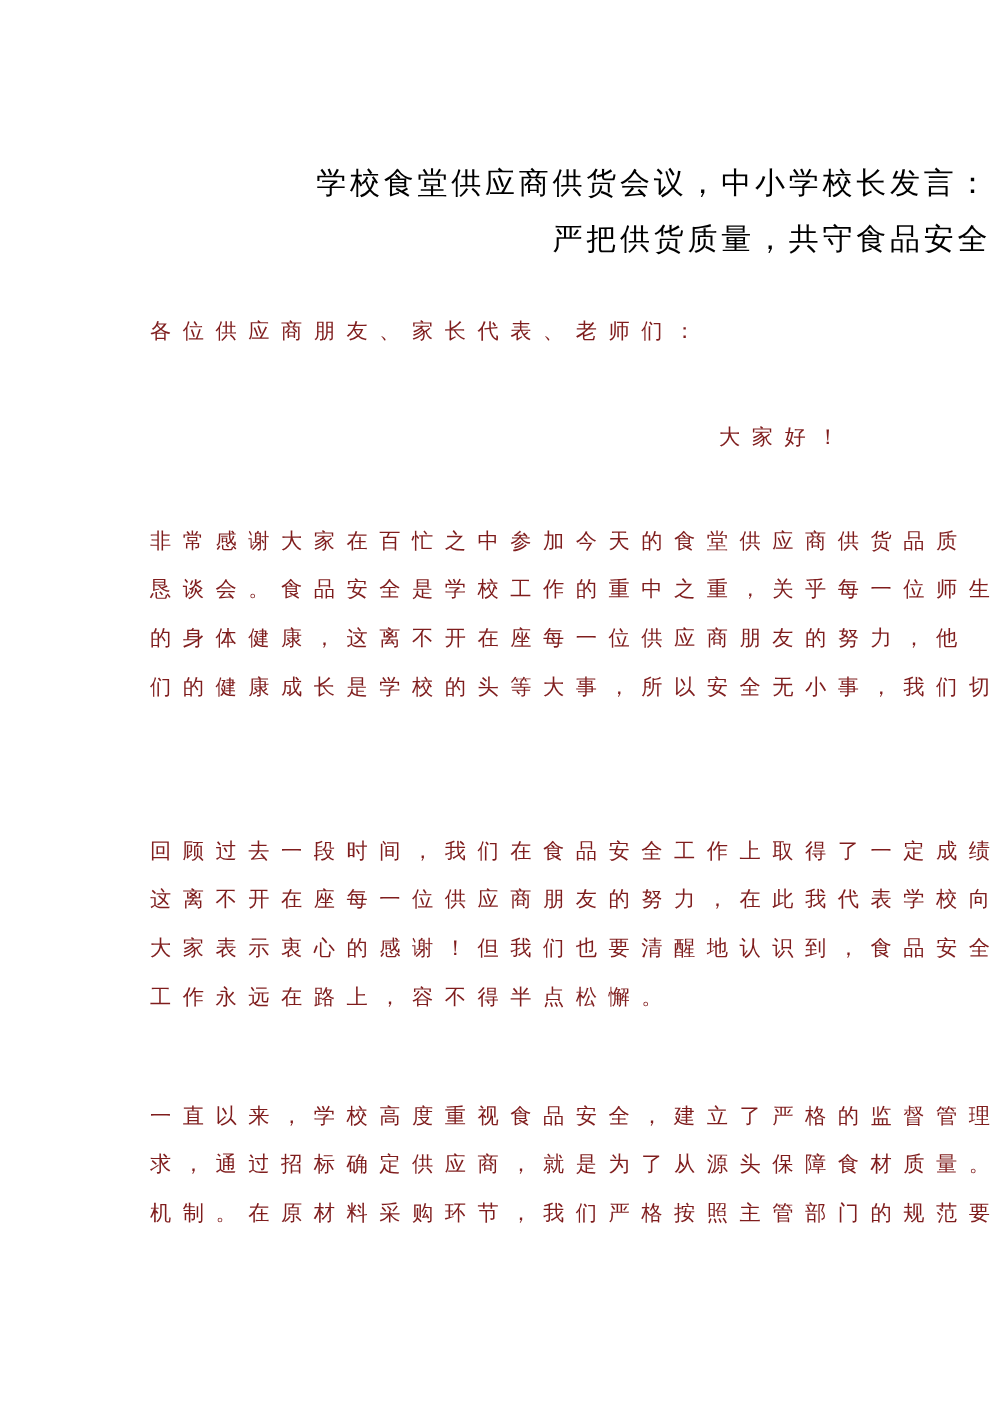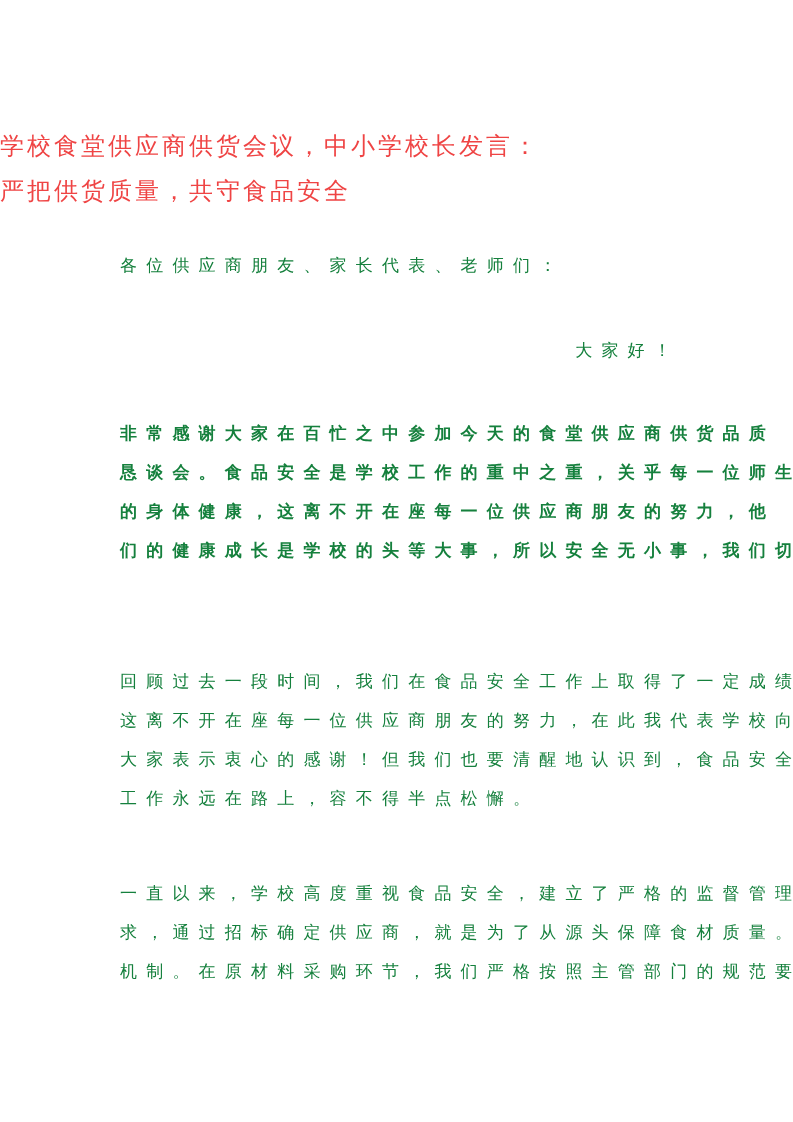--- a/index.html
+++ b/index.html
@@ -1,49 +1,49 @@
 <!DOCTYPE html>
 <html><head>
   <meta charset="utf-8">
   <style>
     html, body { margin: 0; padding: 0; background: #ffffff; }
     body { width: 793px; height: 1122px; position: relative; overflow: hidden; }
     .page { position: absolute; left: 0; top: 0; width: 793px; height: 1122px; background: #fff; }
     .title {
-      position: absolute; left: 0; width: 793px; text-align: left;
+      position: absolute; left: 0; width: 793px; text-align: right;
       font-family: "DejaVu Serif", "Liberation Serif", serif;
-      font-size: 24px; color: #ef4444; letter-spacing: 3px; line-height: 32px;
+      font-size: 24px; color: #000000; letter-spacing: 3px; line-height: 32px;
       white-space: nowrap;
     }
     .t1 { top: 130px; }
     .t2 { top: 175px; }
     .para {
       position: absolute; left: 120px; width: 560px;
       font-family: "DejaVu Sans", "Liberation Sans", sans-serif;
-      font-size: 17px; color: #15803d; line-height: 39px; letter-spacing: 9.2px;
+      font-size: 17px; color: #7f1d1d; line-height: 39px; letter-spacing: 9.2px;
       margin: 0;
     }
     .line { display: block; white-space: nowrap; height: 39px; }
   </style>
 </head>
 <body>
 
 <div class="page">
   <div class="title t1">学校食堂供应商供货会议，中小学校长发言：</div>
   <div class="title t2">严把供货质量，共守食品安全</div>
 
   <p class="para" style="top:246px;">
     <span class="line">各位供应商朋友、家长代表、老师们：</span>
   </p>
 
   <p class="para" style="top:331px;text-align:right;">
     <span class="line">大家好！</span>
   </p>
 
-  <p class="para" style="top:414px;font-weight:bold;">
+  <p class="para" style="top:414px;">
     <span class="line">非常感谢大家在百忙之中参加今天的食堂供应商供货品质</span>
     <span class="line">恳谈会。食品安全是学校工作的重中之重，关乎每一位师生</span>
     <span class="line">的身体健康，这离不开在座每一位供应商朋友的努力，他</span>
     <span class="line">们的健康成长是学校的头等大事，所以安全无小事，我们切</span>
   </p>
 
   <p class="para" style="top:662px;">
     <span class="line">回顾过去一段时间，我们在食品安全工作上取得了一定成绩，</span>
     <span class="line">这离不开在座每一位供应商朋友的努力，在此我代表学校向</span>
     <span class="line">大家表示衷心的感谢！但我们也要清醒地认识到，食品安全</span>

